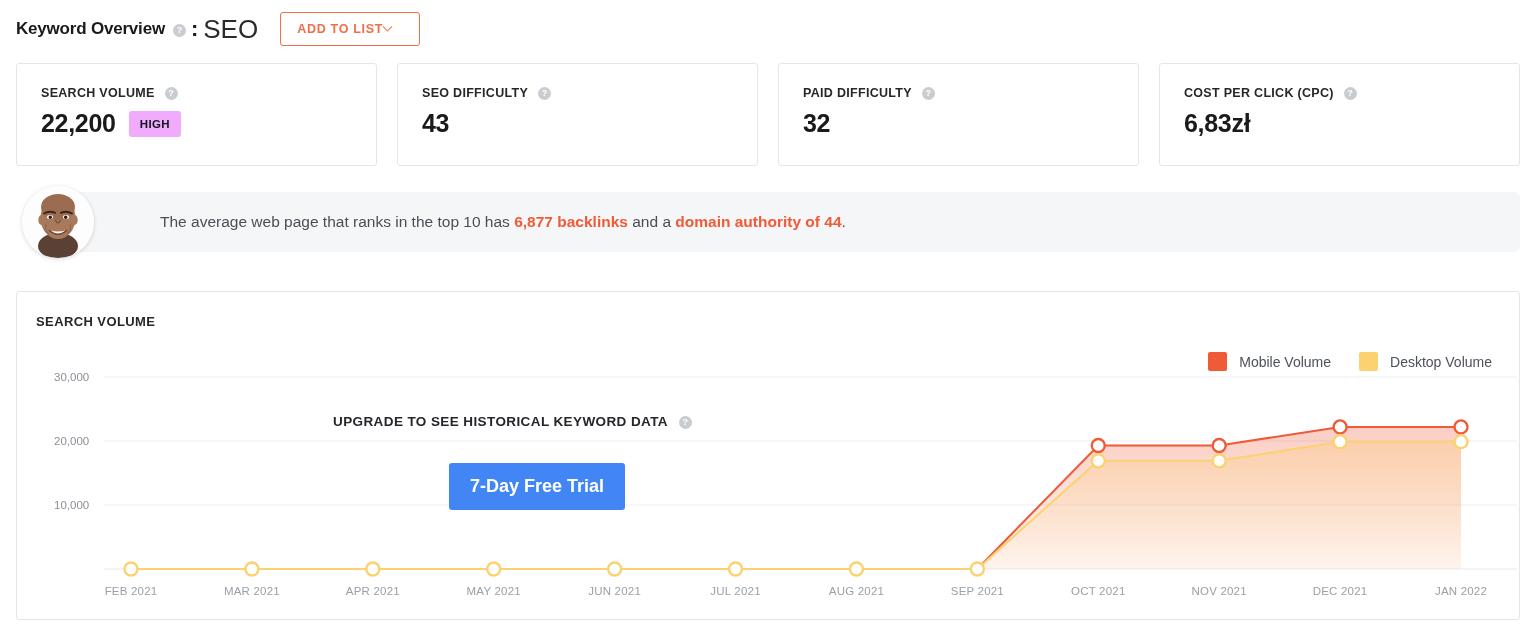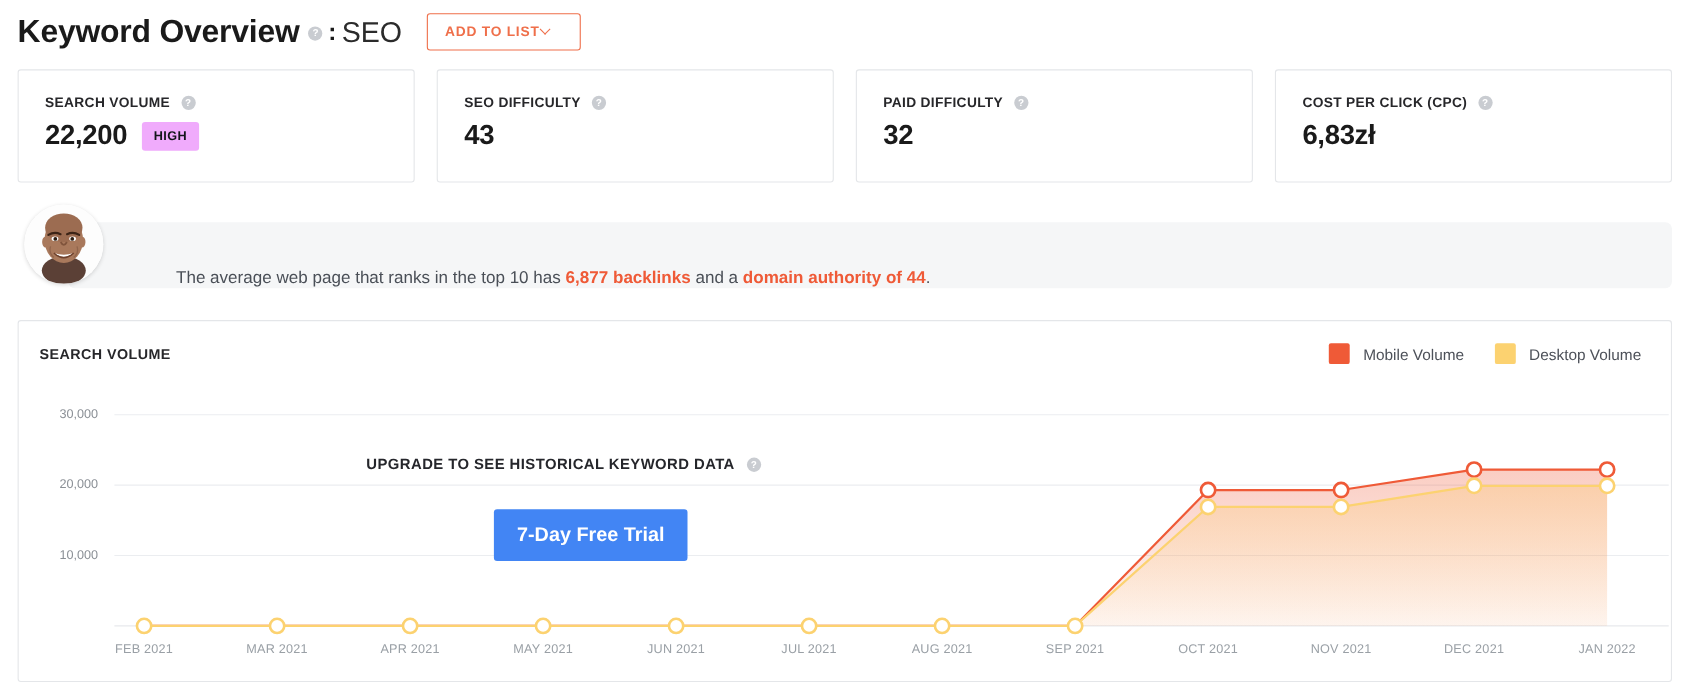--- a/index.html
+++ b/index.html
@@ -15,21 +15,21 @@
   
   .header {
     position: absolute;
     left: 16px; top: 8px;
     display: flex;
     align-items: center;
     gap: 0px;
     height: 42px;
   }
   .page-title {
-    font-size: 29px;
+    font-size: 17px;
     font-weight: bold;
     color: #1a1a1a;
     letter-spacing: -0.2px;
   }
   .help-dot {
     display: inline-block;
     width: 13px; height: 13px;
     border-radius: 50%;
     background: #c9ccd1;
     color: #ffffff;
@@ -136,27 +136,27 @@
     width: 72px; height: 72px;
     border-radius: 50%;
     background: #ffffff;
     box-shadow: 0 1px 4px rgba(0,0,0,0.16);
     overflow: hidden;
     z-index: 3;
   }
   .avatar svg { display: block; }
   .bubble {
     position: absolute;
-    left: 40px; top: 16px;
+    left: 40px; top: 6px;
     right: 0;
     height: 60px;
     background: #f5f6f7;
     border-radius: 6px;
     display: flex;
-    align-items: flex-end;
+    align-items: center;
     padding-left: 98px;
   }
   .bubble-text {
     font-size: 15.5px;
     color: #4a4f57;
   }
   .hl { color: #ef5a37; font-weight: bold; }
 
   
   .chart-panel {
@@ -176,21 +176,21 @@
     color: #27272a;
     letter-spacing: 0.4px;
   }
   .legend {
     position: absolute;
     right: 27px; top: 20px;
     display: flex;
     align-items: center;
     gap: 28px;
   }
-  .legend-item { display: flex; align-items: center; gap: 12px; }
+  .legend-item { display: flex; align-items: center; gap: 12px; margin-top: 40px; }
   .legend-swatch { width: 19px; height: 19px; border-radius: 2px; }
   .legend-label { font-size: 14px; color: #4d5159; }
 
   .plot {
     position: absolute;
     left: 0; top: 0;
     width: 1504px;
     height: 329px;
   }
   .upgrade-note {

